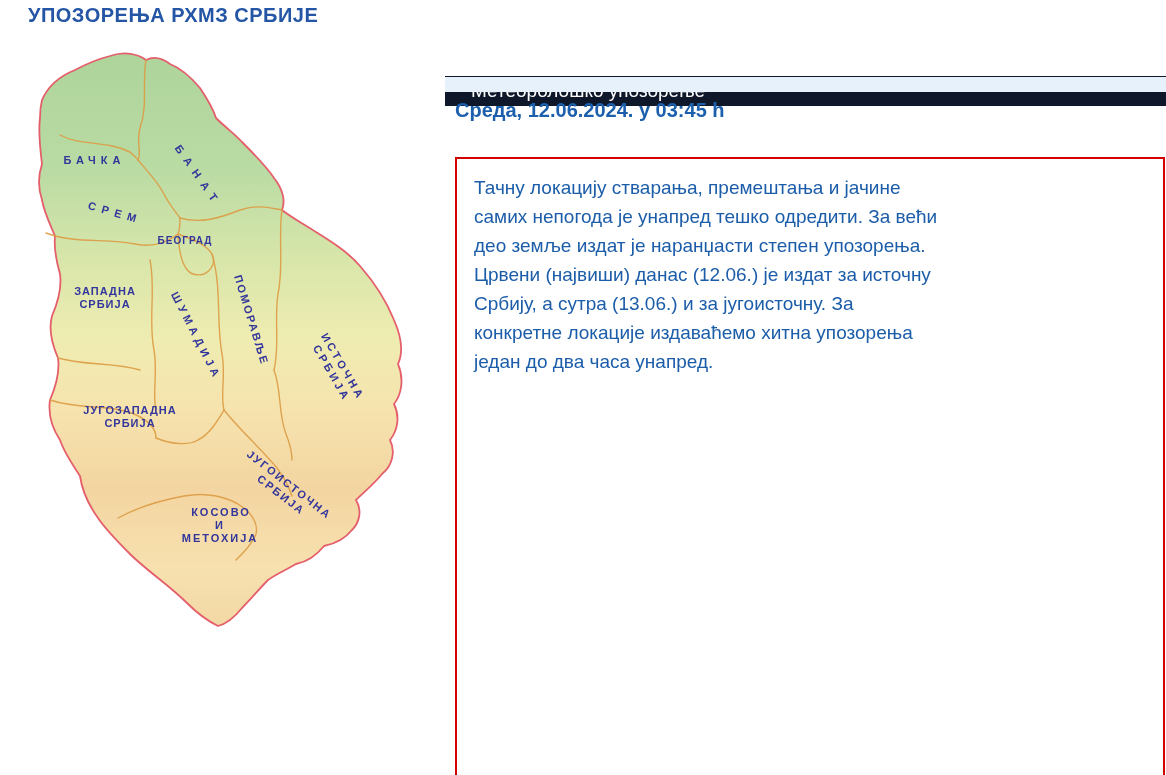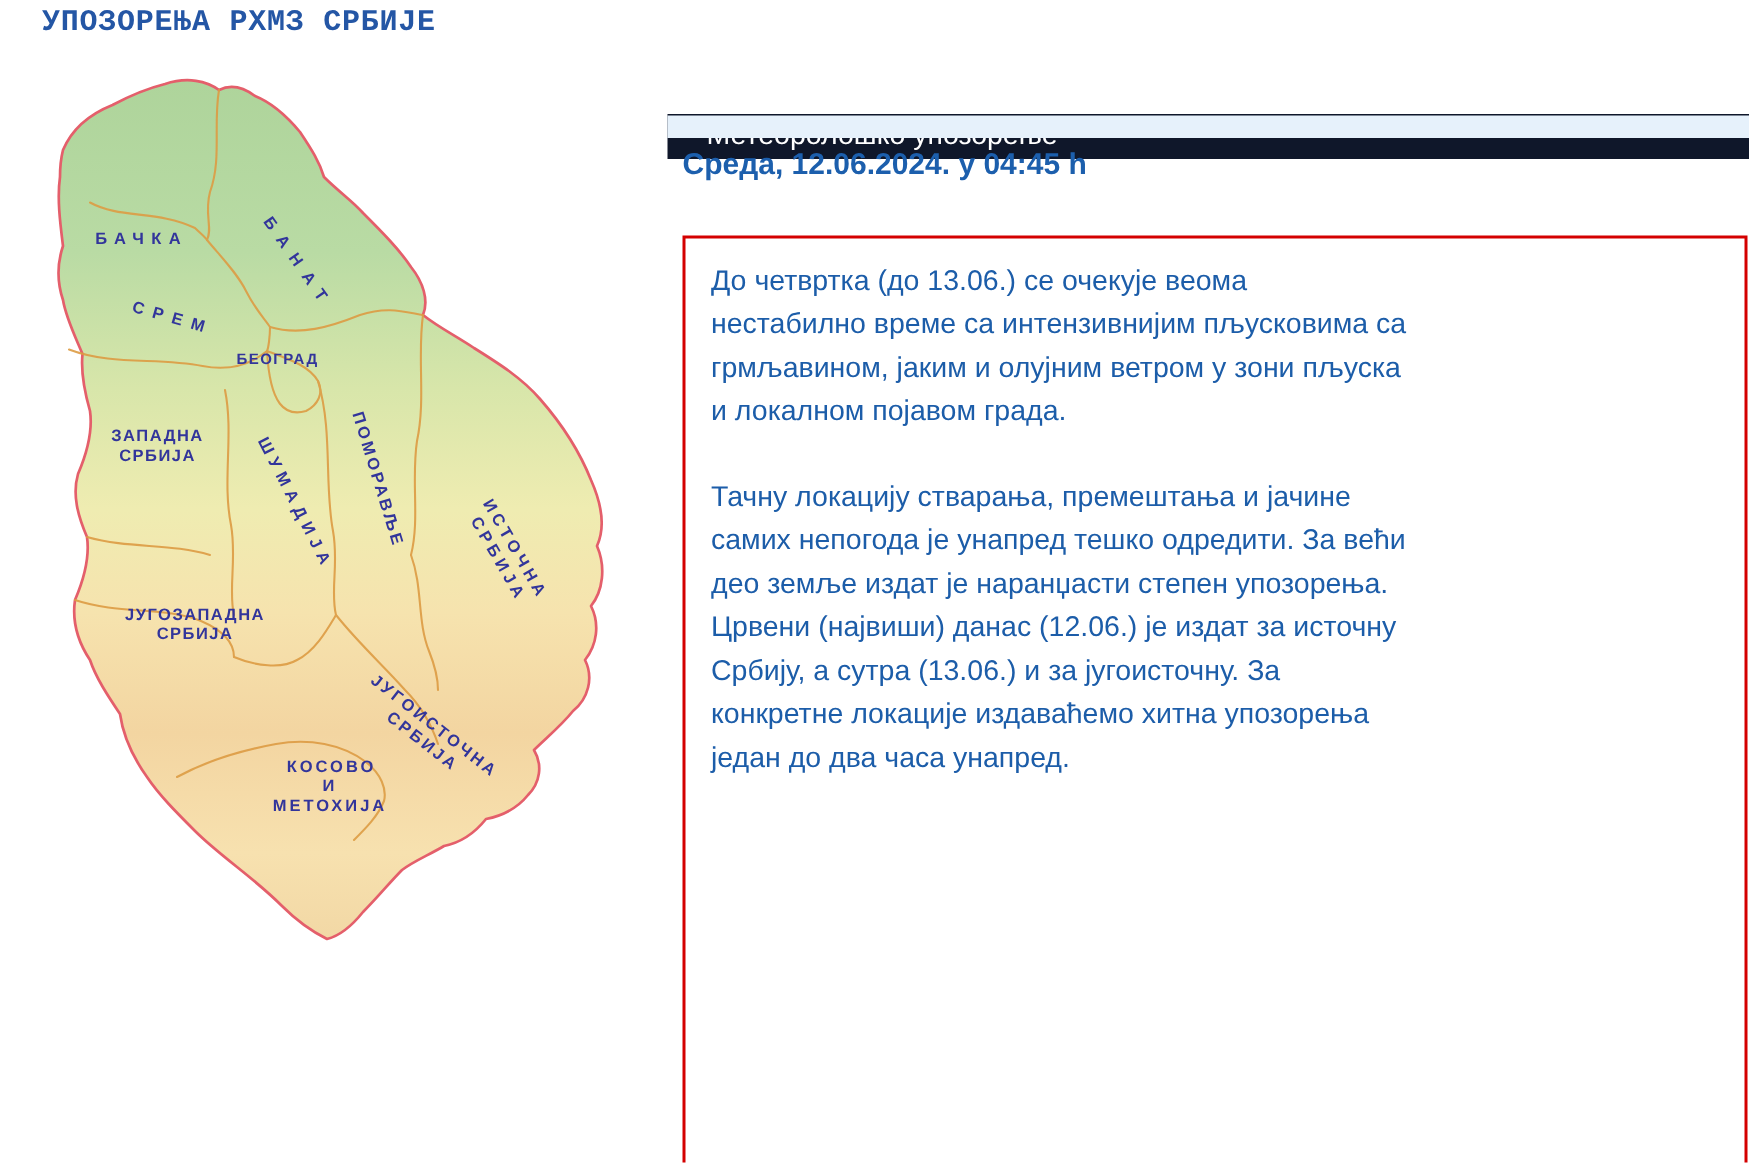--- a/index.html
+++ b/index.html
@@ -12,21 +12,20 @@
   }
 
   
   .page-title {
     position: absolute;
     left: 28px; top: 4px;
     font-size: 20px;
     font-weight: bold;
     letter-spacing: 0.5px;
     color: #2456a5;
-    font-family: Liberation Mono, monospace;
   }
 
   
   .map-wrap {
     position: absolute;
     left: 30px; top: 48px;
     width: 405px; height: 590px;
   }
   .map-wrap svg { position: absolute; left: 0; top: 0; }
   .map-label {
@@ -168,27 +167,23 @@
   <div class="map-label ls1" style="left:100px; top:369px;">ЈУГОЗАПАДНА
 СРБИЈА</div>
   <div class="map-label rot-jugoistocna" style="left:255px; top:442px;">ЈУГОИСТОЧНА СРБИЈА</div>
   <div class="map-label ls2" style="left:190px; top:477px;">КОСОВО
 И
 МЕТОХИЈА</div>
 </div>
 
 <div class="panel-header">Метеоролошко упозорење</div>
 <div class="panel-strip"></div>
-<div class="panel-date">Среда, 12.06.2024. у 04:45 h</div>
+<div class="panel-date">Среда, 12.06.2024. у 03:45 h</div>
 
 <div class="warning-box">
-  <div class="blk">До четвртка (до 13.06.) се очекује веома
-нестабилно време са интензивнијим пљусковима са
-грмљавином, јаким и олујним ветром у зони пљуска
-и локалном појавом града.</div>
   <div class="blk">Тачну локацију стварања, премештања и јачине
 самих непогода је унапред тешко одредити. За већи
 део земље издат је наранџасти степен упозорења.
 Црвени (највиши) данас (12.06.) је издат за источну
 Србију, а сутра (13.06.) и за југоисточну. За
 конкретне локације издаваћемо хитна упозорења
 један до два часа унапред.</div>
 </div>
 
 </body></html>

